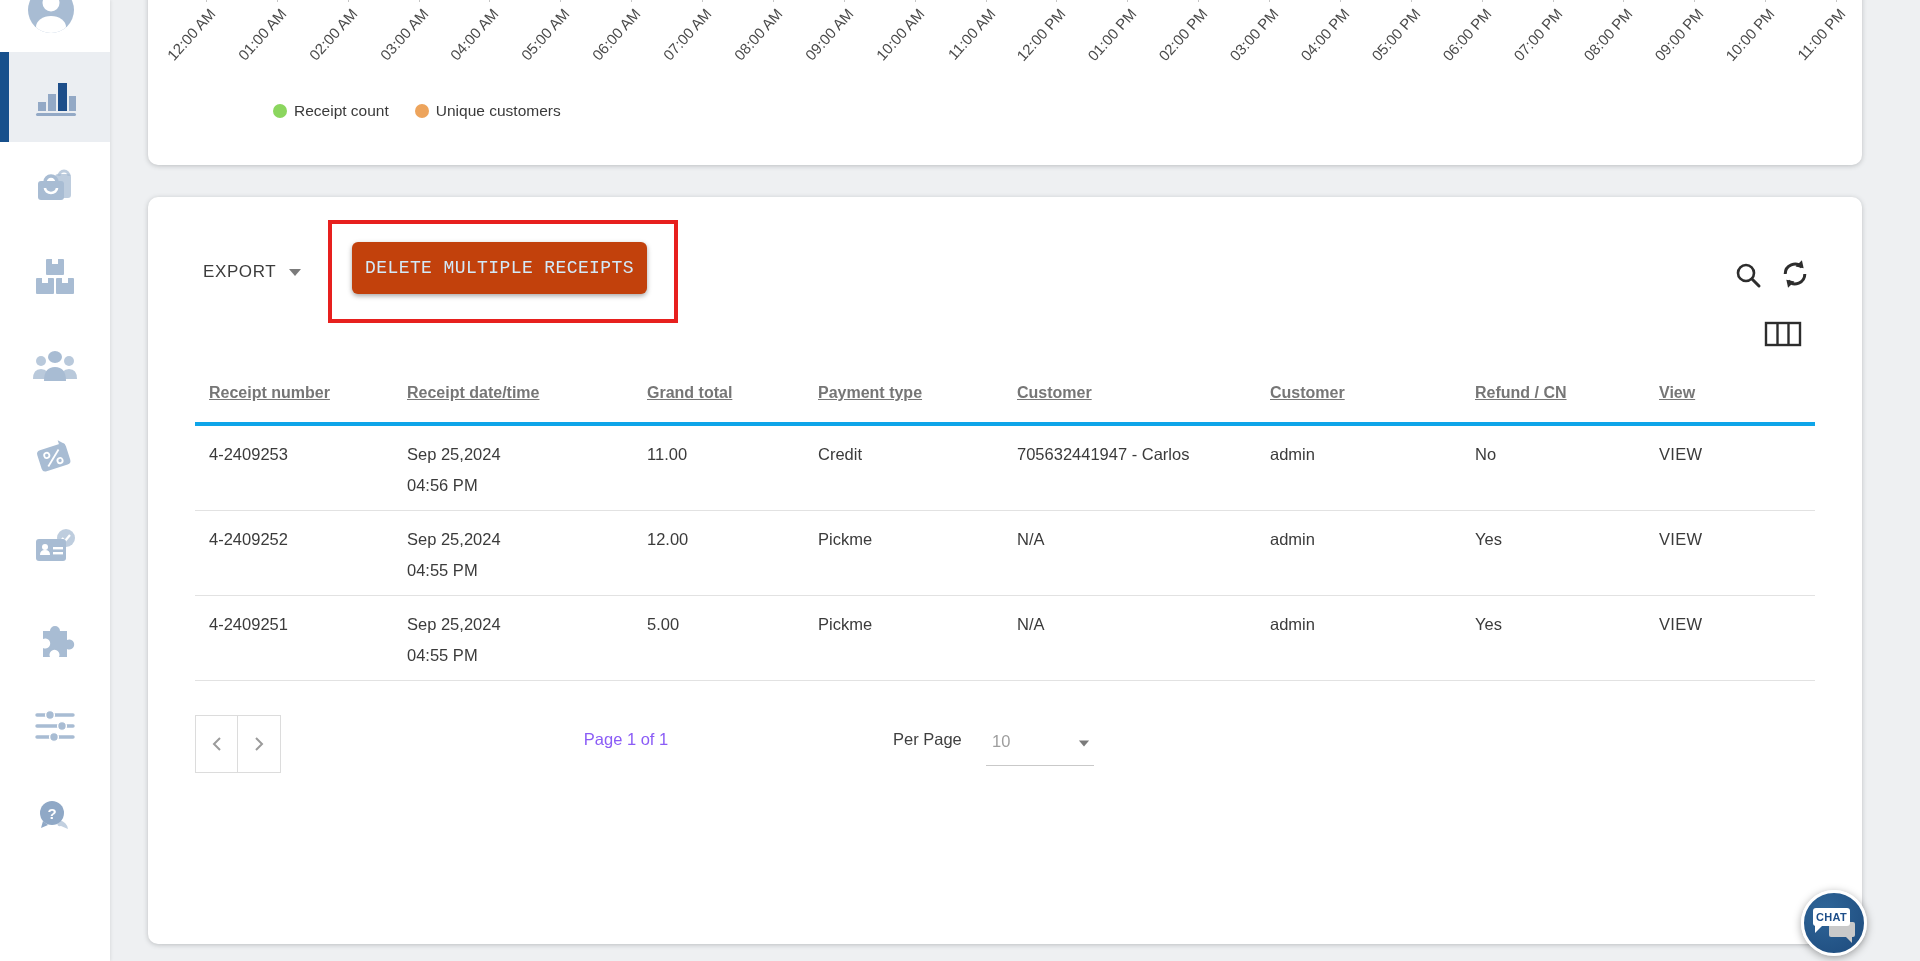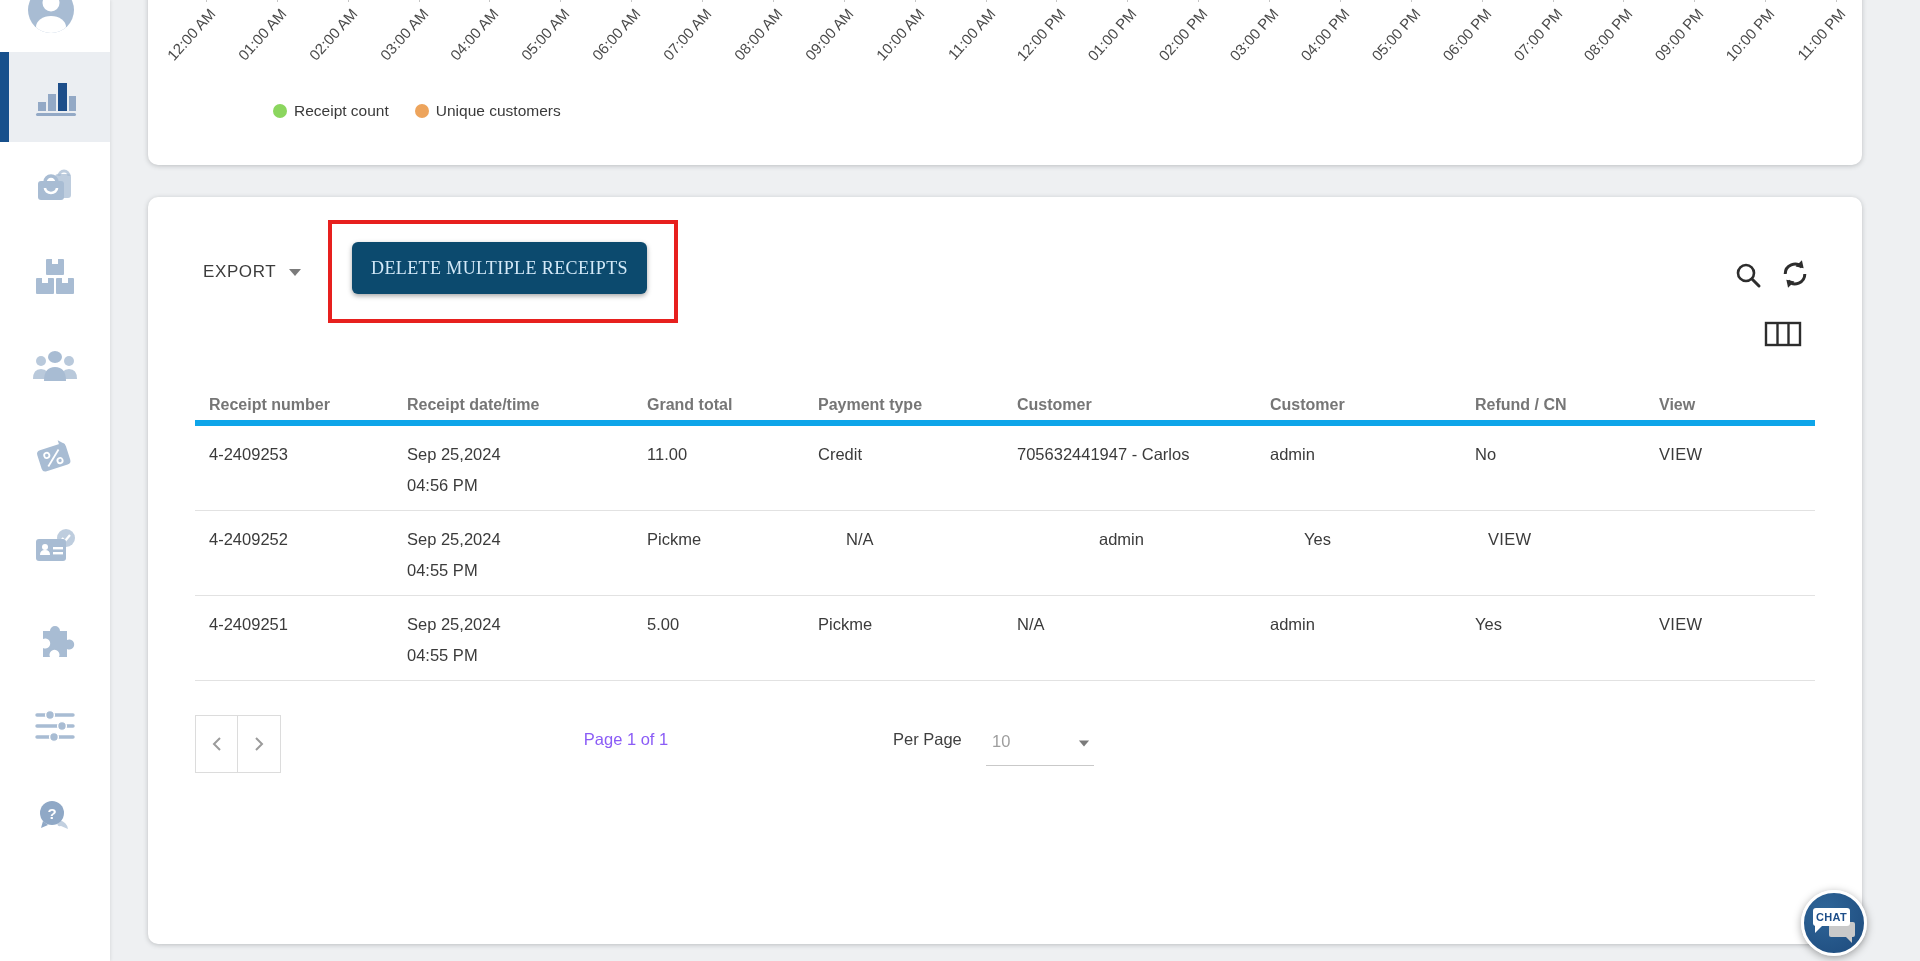--- a/index.html
+++ b/index.html
@@ -36,32 +36,32 @@
 
   
   .export-btn { position:absolute; left:55px; top:56px; height:38px; display:flex;
     align-items:center; gap:13px; font-size:17px; letter-spacing:.6px; color:#3c3c3c;
     background:none; border:none; cursor:pointer; font-family:inherit; }
   .caret-down { width:0; height:0; border-left:6px solid transparent;
     border-right:6px solid transparent; border-top:7px solid #7b7b7b; }
   .red-box { position:absolute; left:180px; top:23px; width:350px; height:103px;
     border:4px solid #e7201e; pointer-events:none; z-index:3; }
   .delete-btn { position:absolute; left:204px; top:45px; width:295px; height:52px;
-    background:#0c4a6e; color:#d3e9f8; border:none; border-radius:6px; font-size:18px;
-    letter-spacing:.4px; font-family:Liberation Serif, serif; cursor:pointer;
+    background:#c2410c; color:#d3e9f8; border:none; border-radius:6px; font-size:18px;
+    letter-spacing:.4px; font-family:Liberation Mono, monospace; cursor:pointer;
     box-shadow:0 2px 5px rgba(0,0,0,.35); }
   .icon-btn { position:absolute; background:none; border:none; cursor:pointer; padding:0; }
   .search-btn { left:1585px; top:63px; } .refresh-btn { left:1632px; top:62px; }
   .columns-btn { left:1616px; top:124px; }
 
   
   .rtable { position:absolute; left:47px; top:180px; width:1620px; font-size:16.5px; color:#3b3b3b; }
   .trow { display:flex; border-bottom:1px solid #e2e2e2; }
-  .thead { height:49px; align-items:flex-end; border-bottom:6px solid #0ea5e9;
-    font-size:16px; font-weight:bold; color:#767676; }
+  .thead { height:49px; align-items:flex-start; border-bottom:4px solid #0ea5e9;
+    font-size:16px; font-weight:bold; color:#767676;text-decoration:underline; }
   .tbody-row { height:85px; align-items:flex-start; }
   .cell { padding-left:14px; line-height:31px; }
   .tbody-row .cell { padding-top:13px; }
   .c1{width:198px;} .c2{width:240px;} .c3{width:171px;} .c4{width:199px;}
   .c5{width:253px;} .c6{width:205px;} .c7{width:184px;} .c8{width:170px;}
   .view-link { cursor:pointer; letter-spacing:.3px; }
 
   
   .pager-btns { position:absolute; left:47px; top:518px; display:flex; }
   .pager-btn { width:43px; height:58px; background:#fff; border:1px solid #dcdcdc;
@@ -336,20 +336,21 @@
       <div class="cell c7">No</div>
       <div class="cell c8 view-link">VIEW</div>
     </div>
 
     <div class="trow tbody-row">
       <div class="cell c1">4-2409252</div>
       <div class="cell c2">
         <div>Sep 25,2024</div>
         <div>04:55 PM</div>
       </div>
+      <div class="cell c3">12.00</div>
       <div class="cell c4">Pickme</div>
       <div class="cell c5">N/A</div>
       <div class="cell c6">admin</div>
       <div class="cell c7">Yes</div>
       <div class="cell c8 view-link">VIEW</div>
     </div>
 
     <div class="trow tbody-row">
       <div class="cell c1">4-2409251</div>
       <div class="cell c2">

